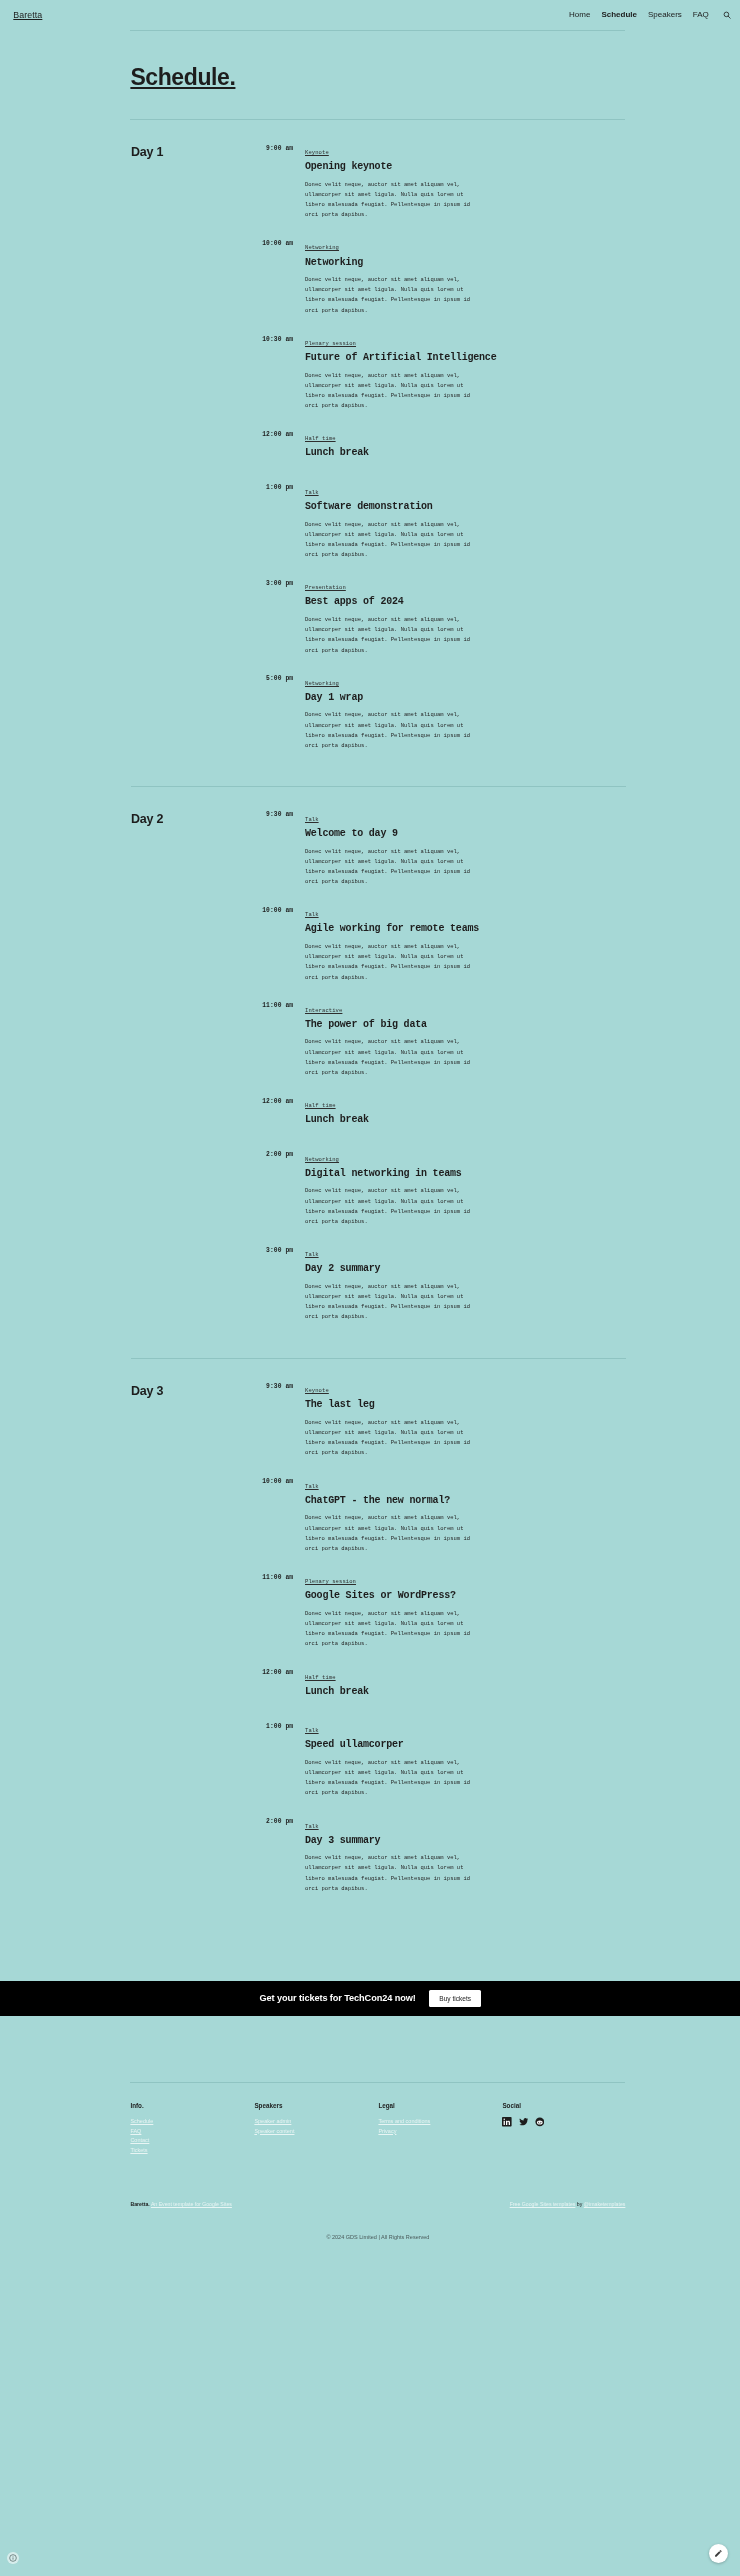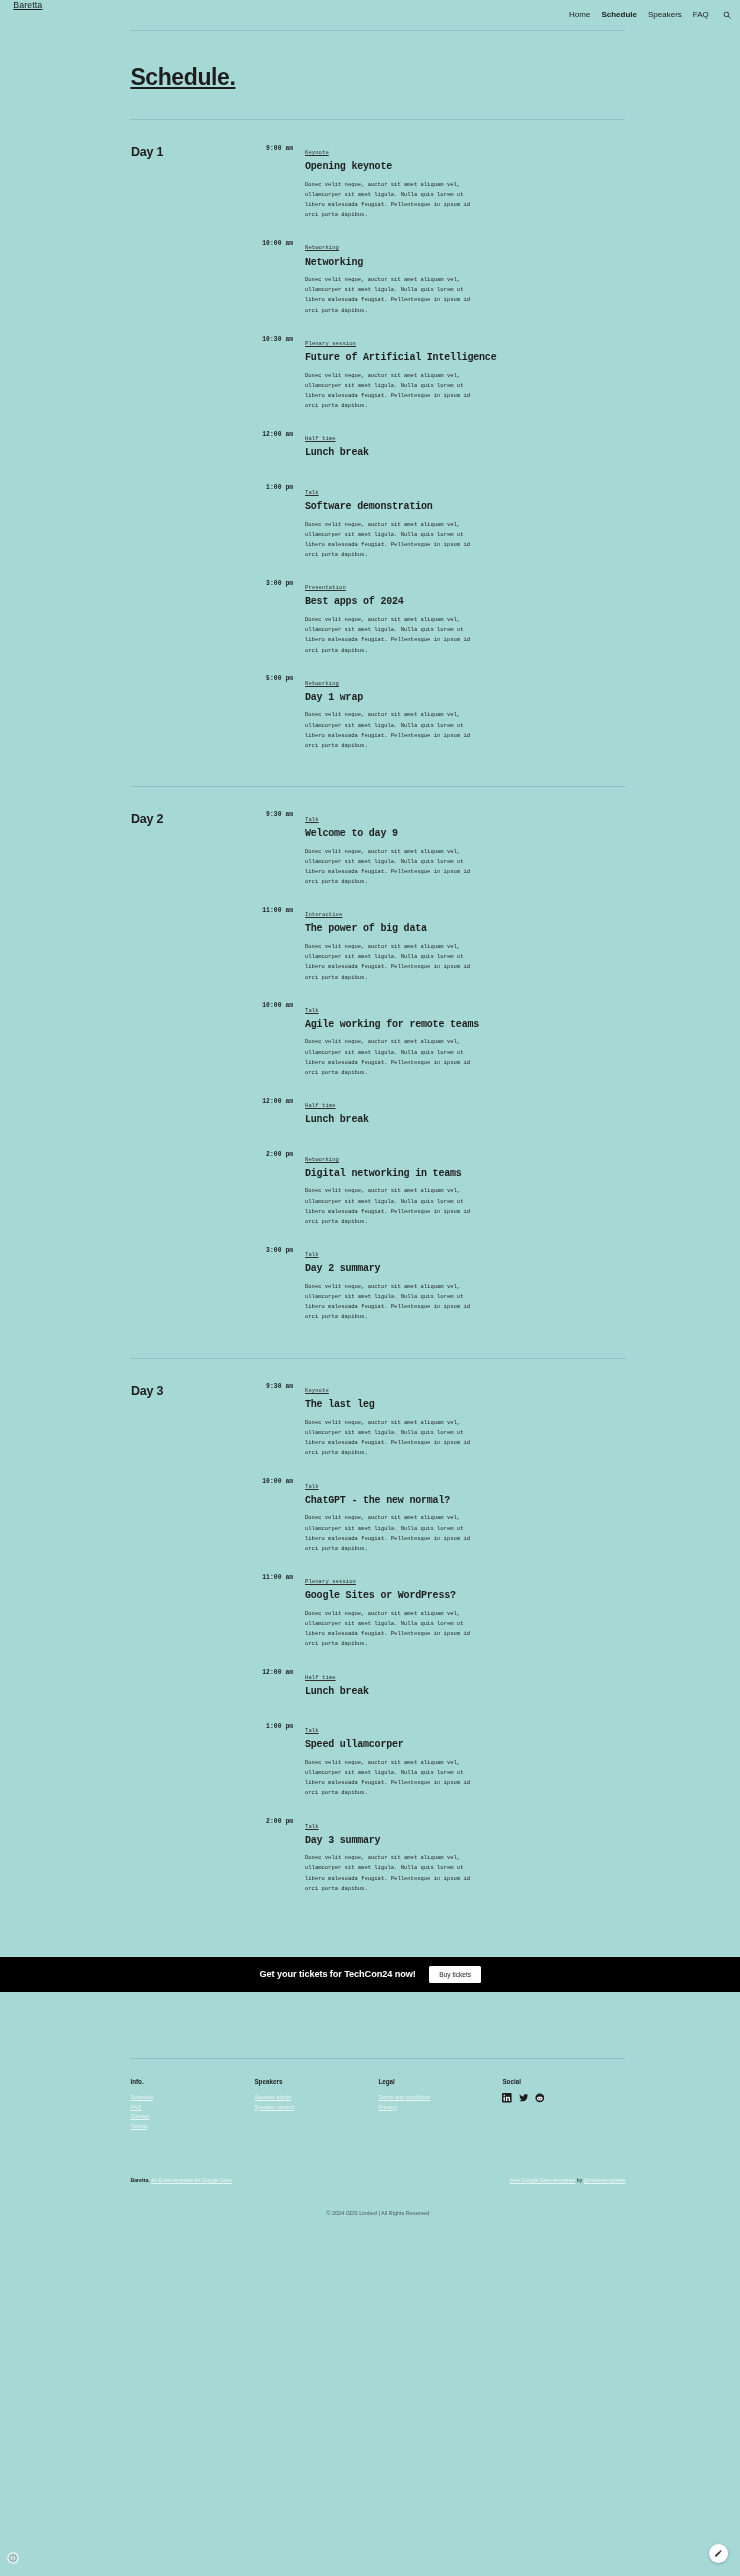--- a/index.html
+++ b/index.html
@@ -11,20 +11,21 @@
     -webkit-font-smoothing: antialiased;
   }
   body { position: relative; width: 741px; min-height: 2576px; overflow-x: hidden; }
 
   .page { width: 741px; }
 
   
   .site-header {
     height: 29.5px;
     display: flex;
+    align-items: center;
     padding: 0 10.3px 0 13.3px;
     position: relative;
   }
   .brand {
     font-size: 8.8px;
     font-weight: 400;
     letter-spacing: 0.1px;
     color: #1d1d1d;
   }
   .nav {
@@ -132,21 +133,21 @@
 
   
   .cta-bar {
     width: 741px;
     background: #000;
     height: 35px;
     display: flex;
     align-items: center;
     justify-content: center;
     gap: 13.3px;
-    margin-top: 44px;
+    margin-top: 68px;
   }
   .cta-text {
     color: #fff;
     font-size: 9.2px;
     font-weight: 700;
     letter-spacing: -0.1px;
   }
   .cta-button {
     background: #fff;
     color: #1d1d1d;
@@ -294,26 +295,26 @@
       </div>
       <div class="day-sep"></div>
       <div class="day-block">
         <div class="day-label">Day 2</div>
         <div class="events">
           <div class="event">
             <div class="event-time">9:30 am</div>
             <div class="event-body"><a class="event-cat" href="#">Talk</a><div class="event-title">Welcome to day 9</div><div class="event-desc">Donec velit neque, auctor sit amet aliquam vel, ullamcorper sit amet ligula. Nulla quis lorem ut libero malesuada feugiat. Pellentesque in ipsum id orci porta dapibus.</div></div>
           </div>
           <div class="event">
+            <div class="event-time">10:00 am</div>
+            <div class="event-body"><a class="event-cat" href="#">Talk</a><div class="event-title">Agile working for remote teams</div><div class="event-desc">Donec velit neque, auctor sit amet aliquam vel, ullamcorper sit amet ligula. Nulla quis lorem ut libero malesuada feugiat. Pellentesque in ipsum id orci porta dapibus.</div></div>
+          </div>
+          <div class="event">
             <div class="event-time">11:00 am</div>
             <div class="event-body"><a class="event-cat" href="#">Interactive</a><div class="event-title">The power of big data</div><div class="event-desc">Donec velit neque, auctor sit amet aliquam vel, ullamcorper sit amet ligula. Nulla quis lorem ut libero malesuada feugiat. Pellentesque in ipsum id orci porta dapibus.</div></div>
-          </div>
-          <div class="event">
-            <div class="event-time">10:00 am</div>
-            <div class="event-body"><a class="event-cat" href="#">Talk</a><div class="event-title">Agile working for remote teams</div><div class="event-desc">Donec velit neque, auctor sit amet aliquam vel, ullamcorper sit amet ligula. Nulla quis lorem ut libero malesuada feugiat. Pellentesque in ipsum id orci porta dapibus.</div></div>
           </div>
           <div class="event no-desc">
             <div class="event-time">12:00 am</div>
             <div class="event-body"><a class="event-cat" href="#">Half time</a><div class="event-title">Lunch break</div></div>
           </div>
           <div class="event">
             <div class="event-time">2:00 pm</div>
             <div class="event-body"><a class="event-cat" href="#">Networking</a><div class="event-title">Digital networking in teams</div><div class="event-desc">Donec velit neque, auctor sit amet aliquam vel, ullamcorper sit amet ligula. Nulla quis lorem ut libero malesuada feugiat. Pellentesque in ipsum id orci porta dapibus.</div></div>
           </div>
           <div class="event">

